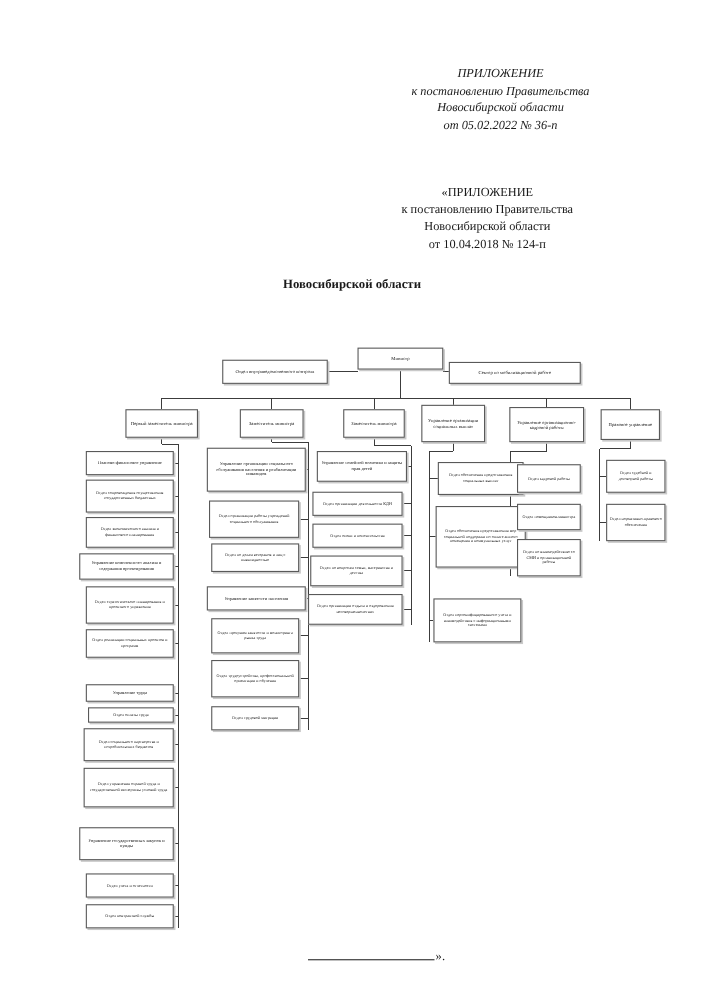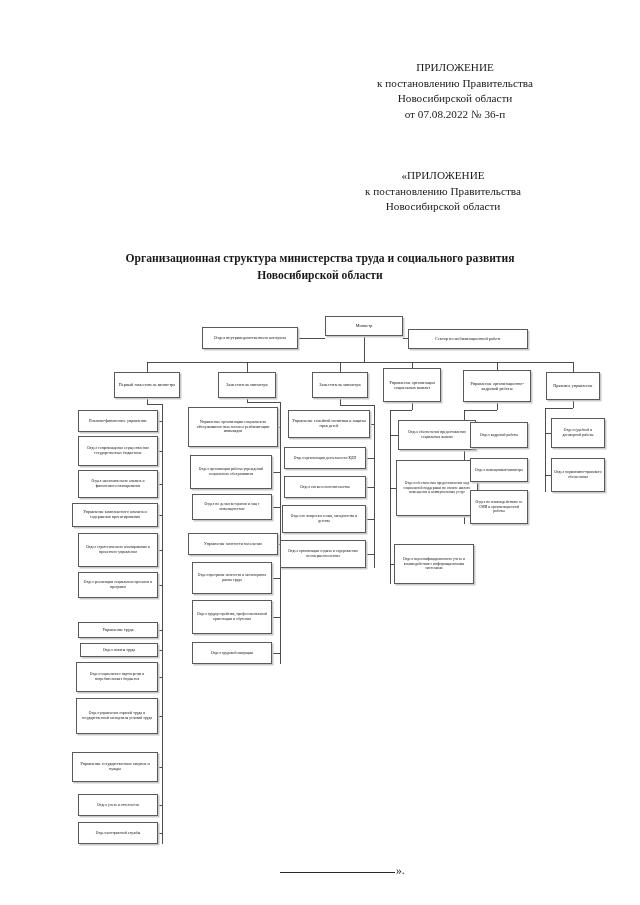--- a/index.html
+++ b/index.html
@@ -25,21 +25,21 @@
   
   .hdr {
     position: absolute;
     text-align: center;
     font-size: 11.2px;
     line-height: 15.5px;
     white-space: nowrap;
   }
   .hdr .ln { display: block; }
 
-  #hdr-a { left: 330px; top: 60px; width: 250px; }
+  #hdr-a { left: 330px; top: 60px; width: 250px; font-style: italic; }
   #hdr-b { left: 318px; top: 168px; width: 250px; }
 
   
   #doc-title {
     position: absolute;
     left: 40px;
     top: 250px;
     width: 560px;
     text-align: center;
     font-size: 11.6px;
@@ -104,31 +104,31 @@
 </style>
 </head>
 <body>
 
 <div id="page">
 
   <div class="hdr" id="hdr-a">
     <span class="ln">ПРИЛОЖЕНИЕ</span>
     <span class="ln">к постановлению Правительства</span>
     <span class="ln">Новосибирской области</span>
-    <span class="ln">от 07.08.2022  № 36-п</span>
+    <span class="ln">от 05.02.2022  № 36-п</span>
   </div>
 
   <div class="hdr" id="hdr-b">
     <span class="ln">«ПРИЛОЖЕНИЕ</span>
     <span class="ln">к постановлению Правительства</span>
     <span class="ln">Новосибирской области</span>
+    <span class="ln">от 10.04.2018 № 124-п</span>
   </div>
 
   <div id="doc-title">
-    <span class="ln">Организационная структура министерства труда и социального развития</span>
     <span class="ln">Новосибирской области</span>
   </div>
 
   <div id="chart">
     <svg id="wires" viewBox="0 0 640 905" xmlns="http://www.w3.org/2000/svg">
       <g fill="none" stroke="#3a3a3a" stroke-width="0.9" shape-rendering="crispEdges">
 
         <path d="M298 338 L325 338"></path>
         <path d="M403 338 L408 338"></path>
 

